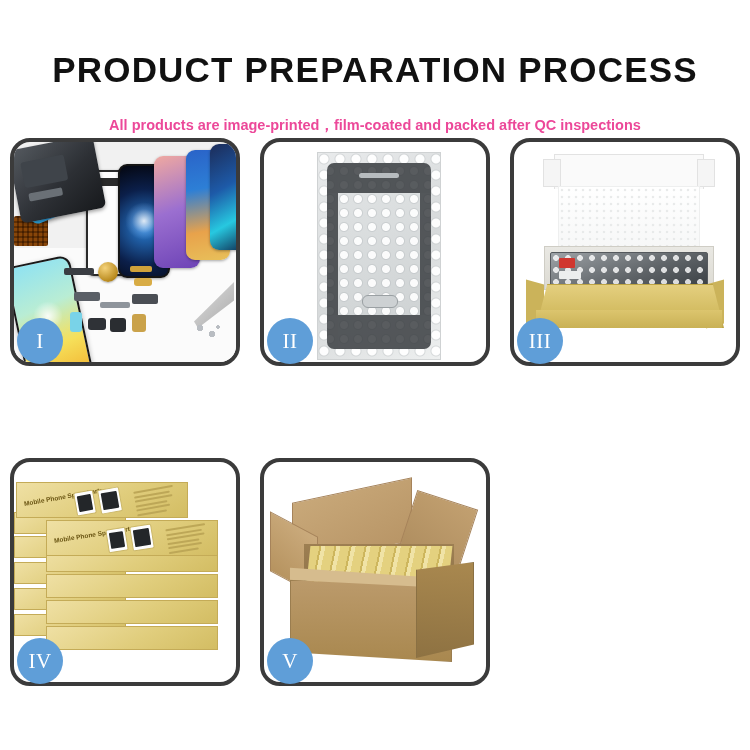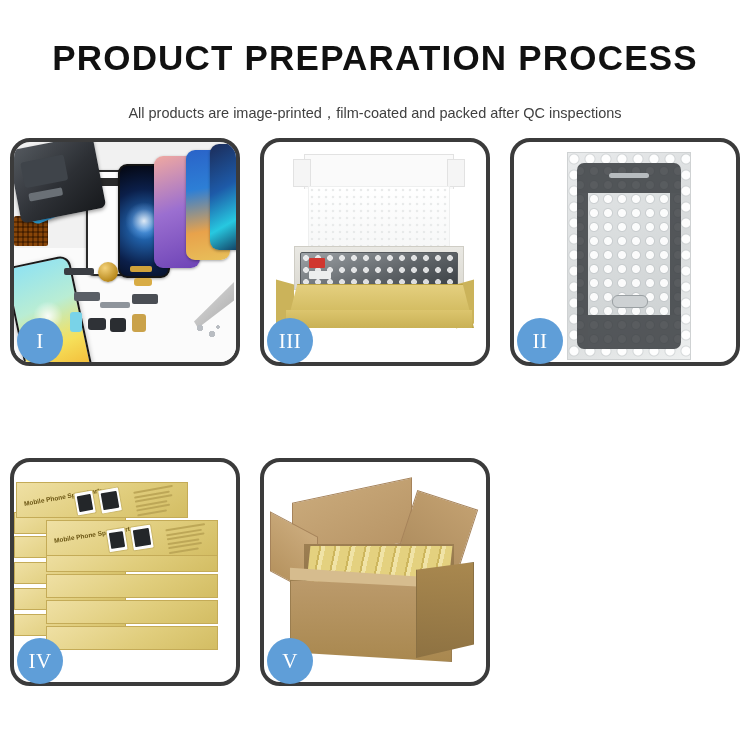--- a/index.html
+++ b/index.html
@@ -8,25 +8,25 @@
     background:#ffffff;
     font-family:"Liberation Sans", sans-serif;
     overflow:hidden;
   }
   .page{position:relative;width:750px;height:750px;}
 
   
   .header{position:absolute;left:0;top:0;width:750px;text-align:center;}
   .title{
     font-size:35px;font-weight:700;letter-spacing:1.2px;
-    color:#111111;line-height:1;margin:0;padding-top:40px;
+    color:#111111;line-height:1;margin:12px;padding-top:40px;
     white-space:nowrap;font-family:"Liberation Sans", sans-serif;
   }
   .subtitle{
-    font-size:14.5px;font-weight:400;color:#404040;
+    font-size:14.5px;font-weight:700;color:#ec4899;
     margin:12px;padding-top:17px;white-space:nowrap;
     font-family:"Liberation Sans", sans-serif;
   }
 
   
   .grid{
     position:absolute;left:10px;top:138px;
     width:730px;height:600px;
     display:grid;
     grid-template-columns:repeat(3,230px);
@@ -259,53 +259,53 @@
           <div class="tweez"></div>
           <div class="screws"></div>
         </div>
       </div>
       <div class="badge">
         <span>I</span>
       </div>
     </div>
 
     <div class="cell">
+      <div class="panel p2">
+        <div class="photo">
+          <div class="wrap">
+            <div class="glass">
+              <div class="speaker"></div>
+              <div class="home"></div>
+            </div>
+          </div>
+        </div>
+      </div>
+      <div class="badge">
+        <span>II</span>
+      </div>
+    </div>
+
+    <div class="cell">
       <div class="panel p3">
         <div class="photo">
           <div class="lidback"></div>
           <div class="foam"></div>
           <div class="inner"></div>
           <div class="screen">
             <div class="tag"></div>
               <div class="tag2"></div>
           </div>
           <div class="flapL"></div>
           <div class="flapR"></div>
           <div class="tray"></div>
           <div class="trayfront"></div>
         </div>
       </div>
       <div class="badge">
         <span>III</span>
-      </div>
-    </div>
-
-    <div class="cell">
-      <div class="panel p2">
-        <div class="photo">
-          <div class="wrap">
-            <div class="glass">
-              <div class="speaker"></div>
-              <div class="home"></div>
-            </div>
-          </div>
-        </div>
-      </div>
-      <div class="badge">
-        <span>II</span>
       </div>
     </div>
 
     <div class="cell">
       <div class="panel p4">
         <div class="photo">
 
           <div class="kbox" style="left:0px;top:152px;width:110px;height:20px;">
               <div class="top"></div>
             </div>

